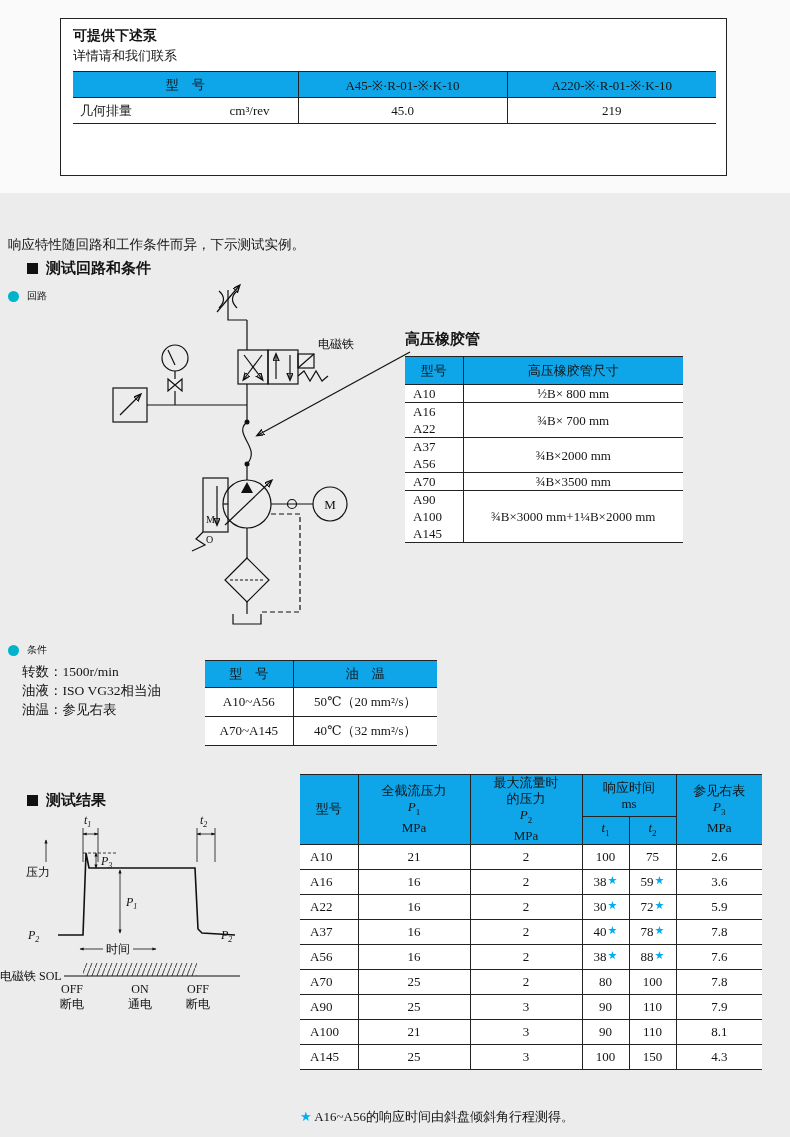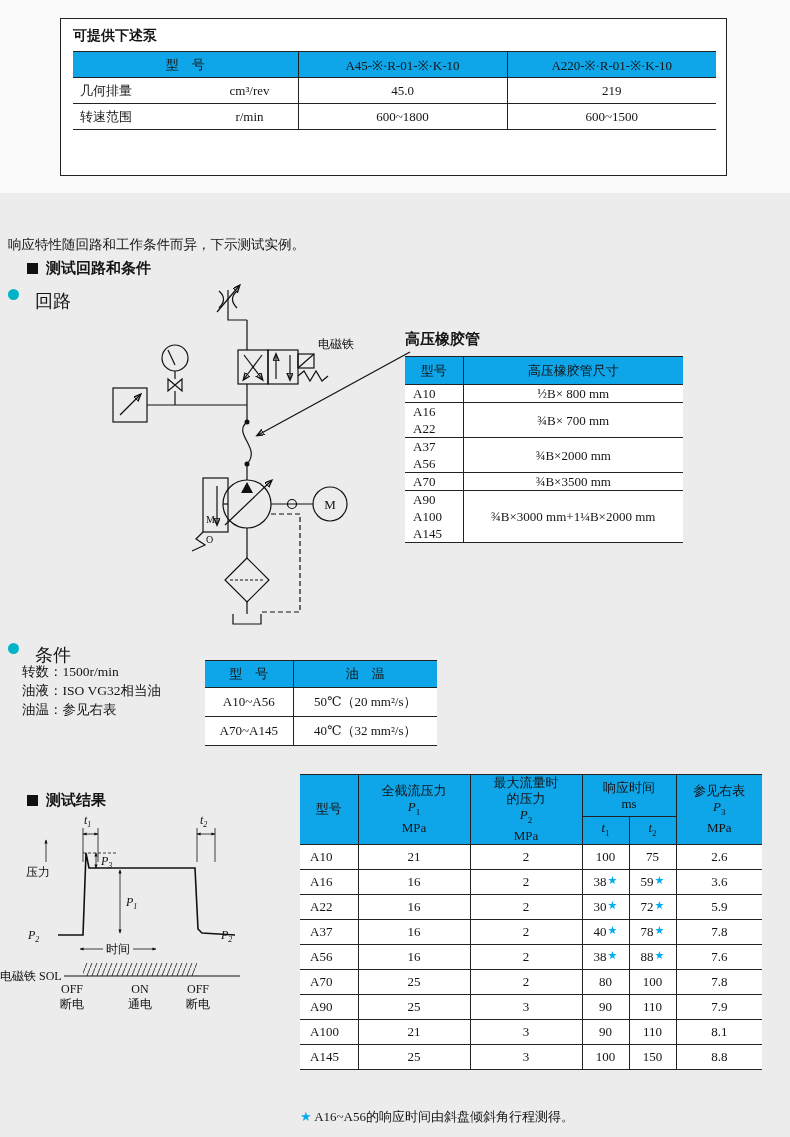--- a/index.html
+++ b/index.html
@@ -36,21 +36,21 @@
   .banner-title { font-size: 24px; font-weight: bold; letter-spacing: 7px; }
 
   .intro { position: absolute; left: 8px; top: 236px; font-size: 13.5px; }
 
   .sec { position: absolute; display: flex; align-items: center; gap: 8px; padding-left: 19px; }
   .sec .sq { width: 11px; height: 11px; background: #111; }
   .sec .sec-title { font-weight: bold; font-size: 15px; }
   #sec1 { left: 8px; top: 259px; }
   #sec2 { left: 8px; top: 772px; margin-top: 19px; }
 
-  .bullet-row { position: absolute; display: flex; gap: 16px; font-size: 18px; }
+  .bullet-row { position: absolute; display: flex; align-items: center; gap: 8px; font-size: 10px; }
   .bullet-row .dot { width: 11px; height: 11px; border-radius: 50%; background: #00b3c8; }
   #bullet-circuit { left: 8px; top: 289px; }
   #bullet-cond { left: 8px; top: 643px; }
 
   #circuit-svg { position: absolute; left: 58px; top: 282px; }
   #circuit-svg path, #circuit-svg line, #circuit-svg rect, #circuit-svg circle, #circuit-svg polyline, #circuit-svg polygon { stroke: #111; stroke-width: 1.2; fill: none; }
   #circuit-svg .fill { fill: #111; stroke: none; }
   svg text { font-family: "Liberation Serif", "DejaVu Serif", serif; fill: #111; stroke: none; }
 
   .hose-title { position: absolute; left: 405px; top: 330px; font-size: 15px; font-weight: bold; }
@@ -79,20 +79,21 @@
   .footnote .fstar { color: #00aeef; font-family: "DejaVu Sans", sans-serif; }
 </style>
 </head>
 <body>
 
 <div class="page">
   <div class="top-strip"></div>
 
   <div class="top-box">
     <div class="top-box-title">可提供下述泵</div>
+    <div class="top-box-sub">详情请和我们联系</div>
     <table class="doc-table pumps-table">
       <colgroup>
           <col style="width:225px">
           <col style="width:209px">
           <col style="width:209px">
         </colgroup>
       <tbody>
         <tr>
           <th class="th">型　号</th>
           <th class="th">A45-※·R-01-※·K-10</th>
@@ -100,30 +101,20 @@
         </tr>
         <tr>
           <td>
             <div class="lblwrap">
                 <span class="lbl">几何排量</span>
                 <span class="unit">cm³/rev</span>
               </div>
           </td>
           <td>45.0</td>
           <td>219</td>
-        </tr>
-        <tr>
-          <td>
-            <div class="lblwrap">
-                <span class="lbl">转速范围</span>
-                <span class="unit">r/min</span>
-              </div>
-          </td>
-          <td>600~1800</td>
-          <td>600~1500</td>
         </tr>
       </tbody>
     </table>
   </div>
 
 
   <div class="intro">响应特性随回路和工作条件而异，下示测试实例。</div>
 
   <div class="sec" id="sec1">
     <span class="sq"></span>
@@ -442,21 +433,21 @@
           <td>90</td>
           <td>110</td>
           <td>8.1</td>
         </tr>
         <tr>
           <td class="model-cell">A145</td>
           <td>25</td>
           <td>3</td>
           <td>100</td>
           <td>150</td>
-          <td>8.8</td>
+          <td>4.3</td>
         </tr>
       </tbody>
   </table>
 
   <div class="footnote">
     <span class="fstar">★</span>
     <span>A16~A56的响应时间由斜盘倾斜角行程测得。</span>
   </div>
 </div>
 

